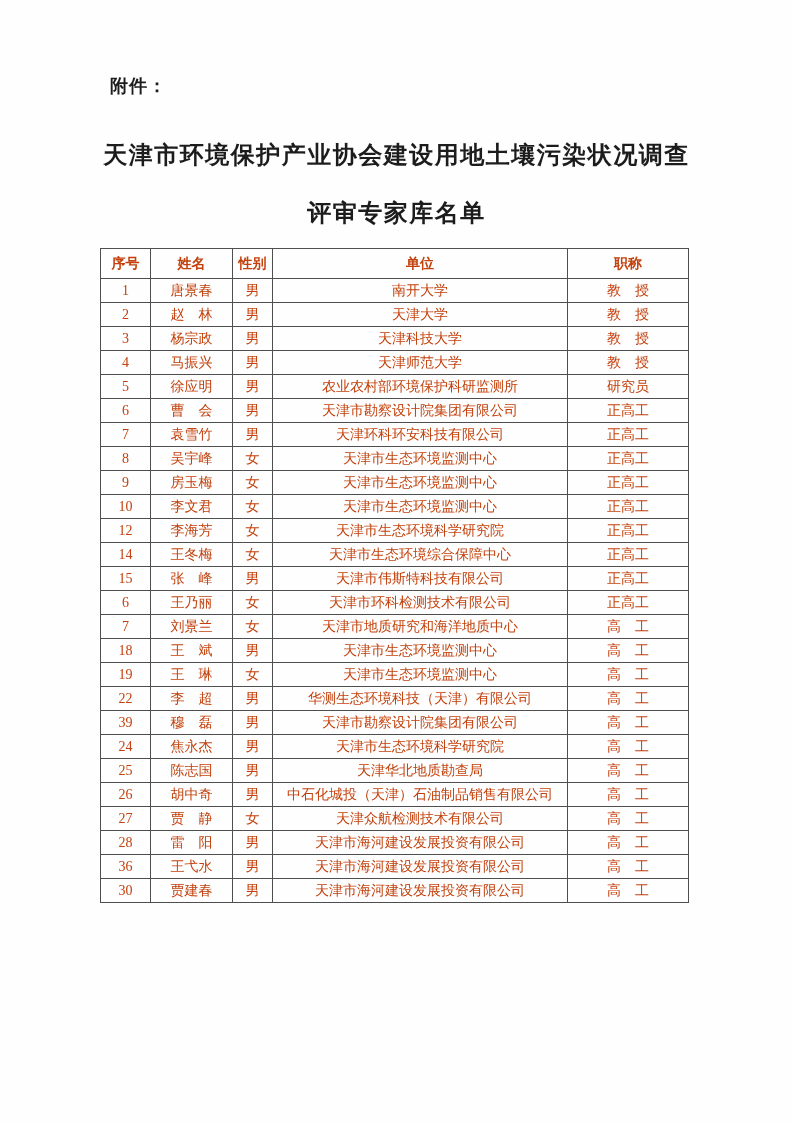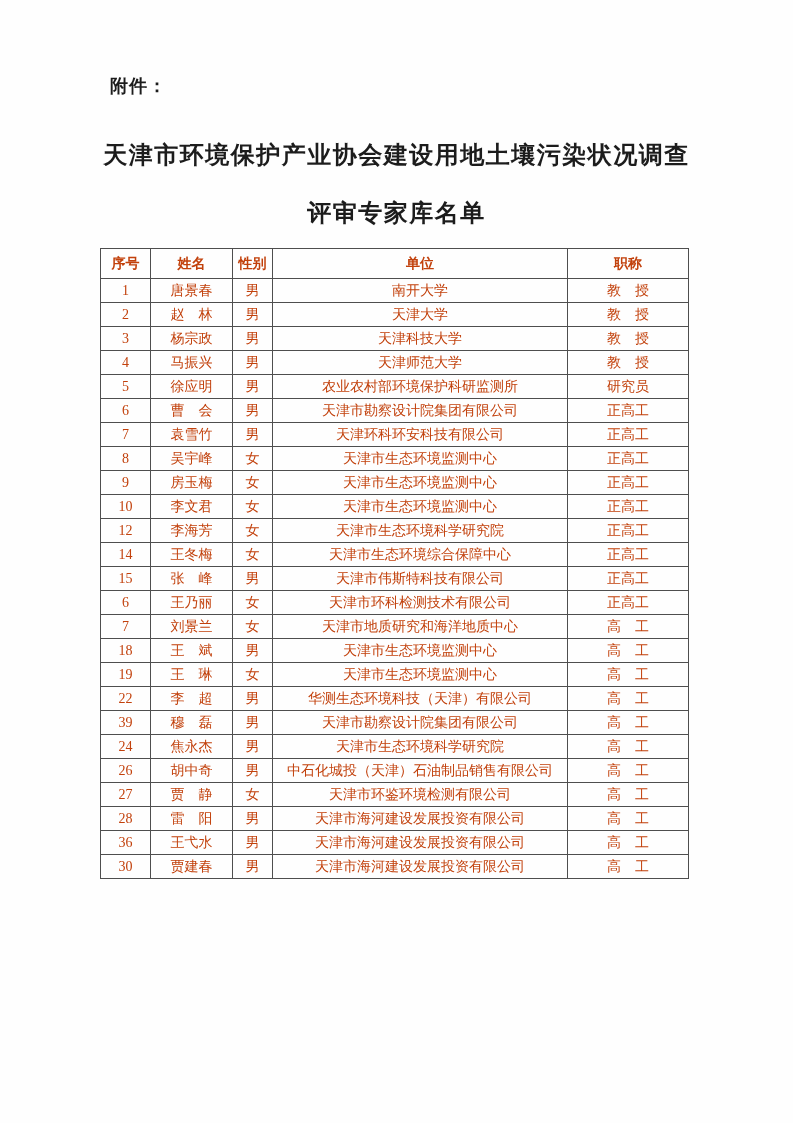--- a/index.html
+++ b/index.html
@@ -234,31 +234,38 @@
     <td>高　工</td>
   </tr>
         <tr>
     <td>24</td>
     <td>焦永杰</td>
     <td>男</td>
     <td>天津市生态环境科学研究院</td>
     <td>高　工</td>
   </tr>
         <tr>
+    <td>25</td>
+    <td>陈志国</td>
+    <td>男</td>
+    <td>天津华北地质勘查局</td>
+    <td>高　工</td>
+  </tr>
+        <tr>
     <td>26</td>
     <td>胡中奇</td>
     <td>男</td>
     <td>中石化城投（天津）石油制品销售有限公司</td>
     <td>高　工</td>
   </tr>
         <tr>
     <td>27</td>
     <td>贾　静</td>
     <td>女</td>
-    <td>天津市环鉴环境检测有限公司</td>
+    <td>天津众航检测技术有限公司</td>
     <td>高　工</td>
   </tr>
         <tr>
     <td>28</td>
     <td>雷　阳</td>
     <td>男</td>
     <td>天津市海河建设发展投资有限公司</td>
     <td>高　工</td>
   </tr>
         <tr>

